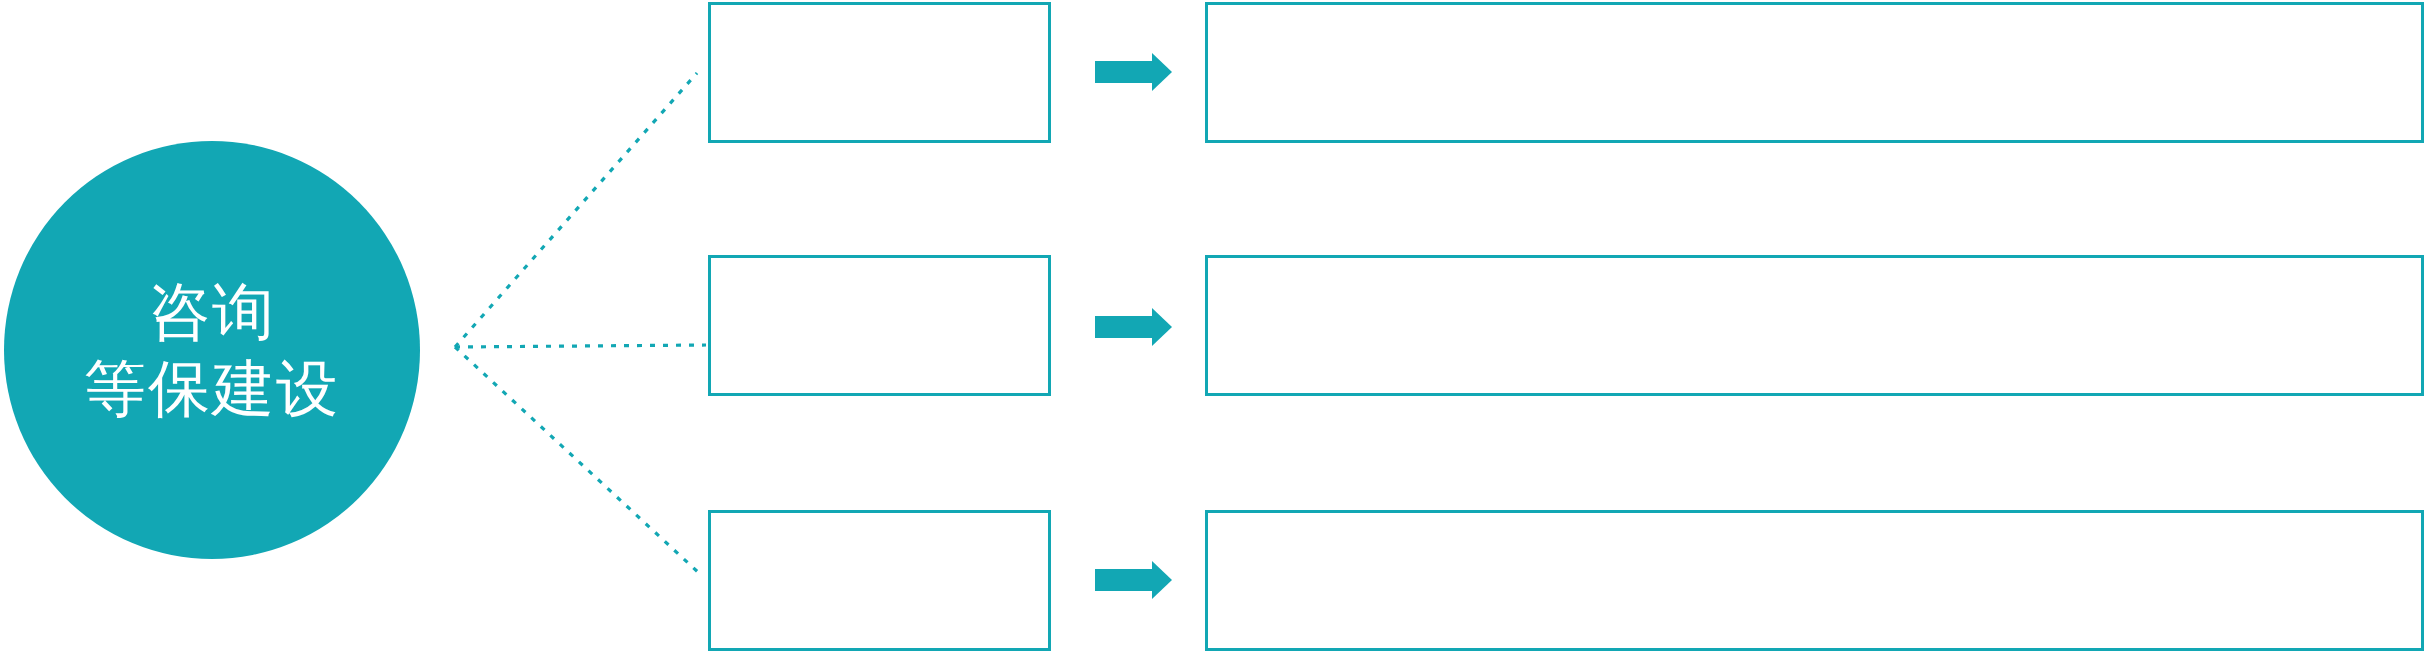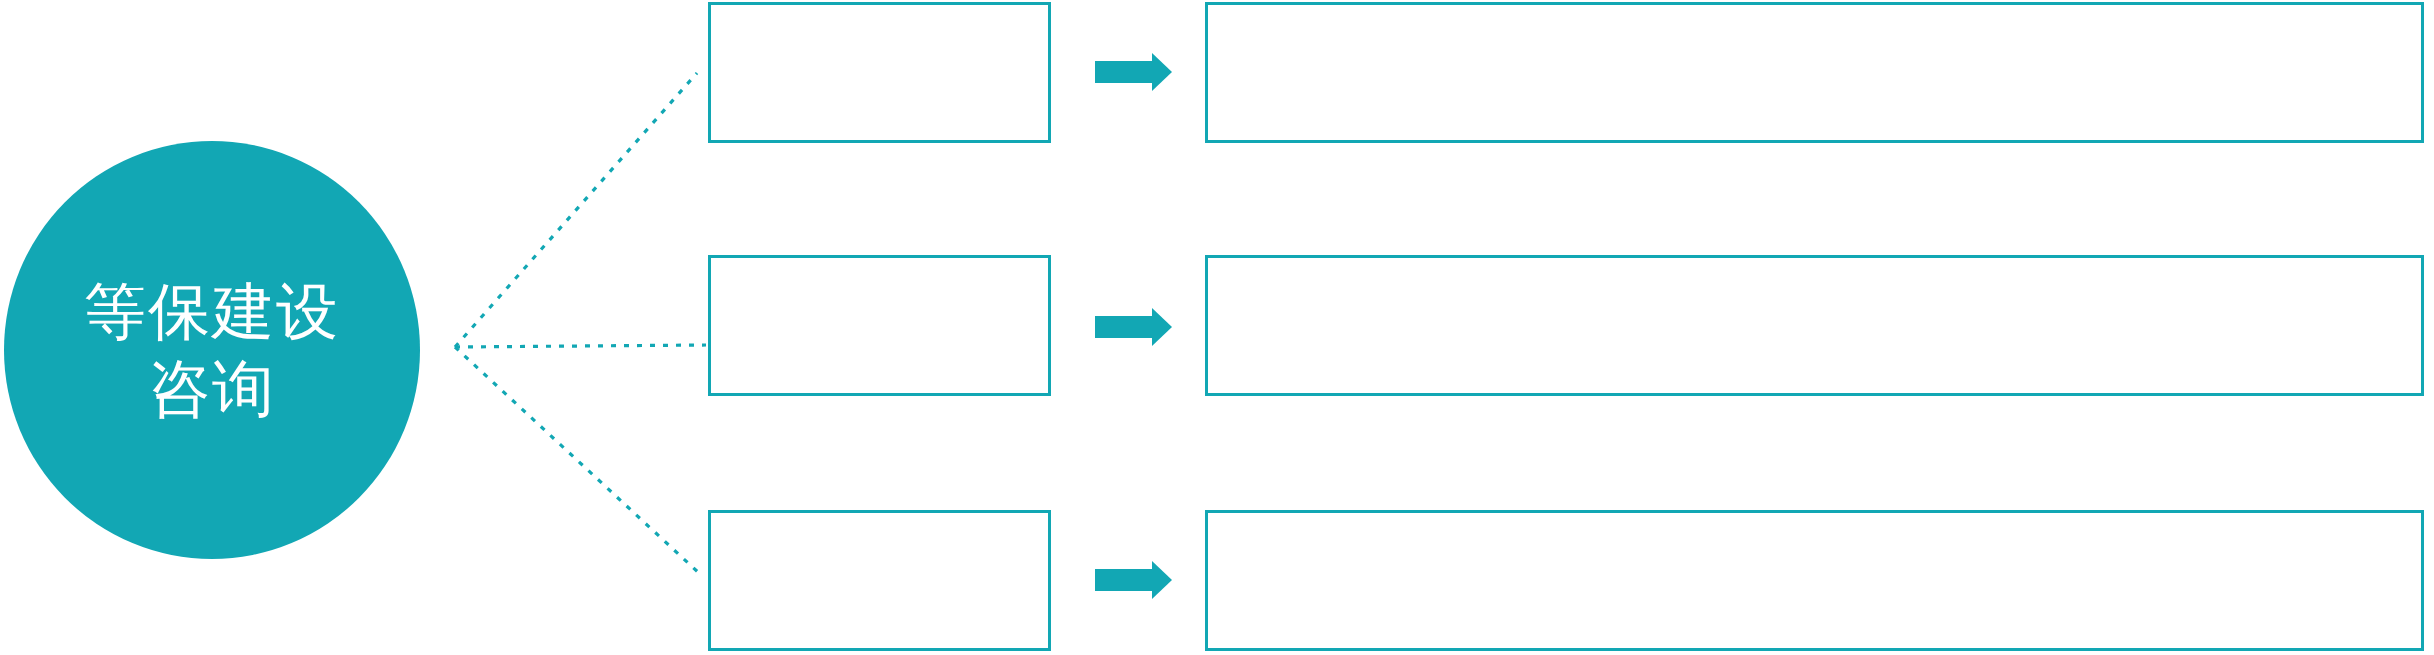--- a/index.html
+++ b/index.html
@@ -105,22 +105,22 @@
 <div class="canvas">
 
   <svg class="connectors" viewBox="0 0 2434 655" xmlns="http://www.w3.org/2000/svg" aria-hidden="true">
     <line x1="455" y1="347" x2="697" y2="73"></line>
     <line x1="455" y1="347" x2="706" y2="345"></line>
     <line x1="455" y1="347" x2="700" y2="574"></line>
   </svg>
 
   <div class="circle">
     <div class="circle-text">
+      <span>咨询</span>
       <span>等保建设</span>
-      <span>咨询</span>
     </div>
   </div>
 
   <div class="box small row1">
     <span></span>
   </div>
   <div class="arrow row1">
     <span class="shaft"></span>
     <span class="head"></span>
   </div>

